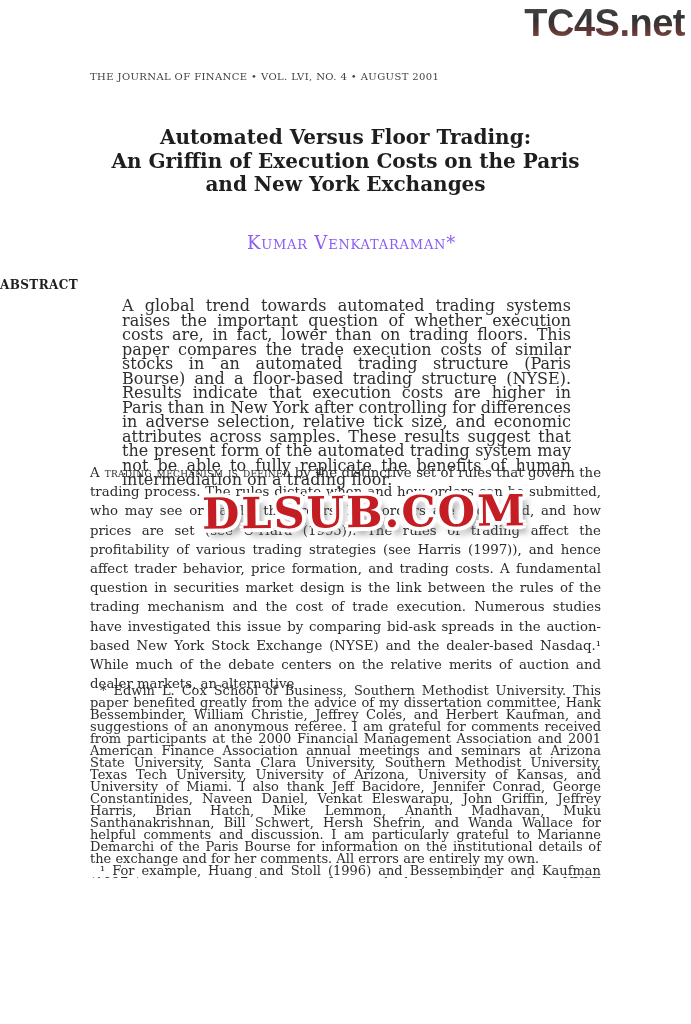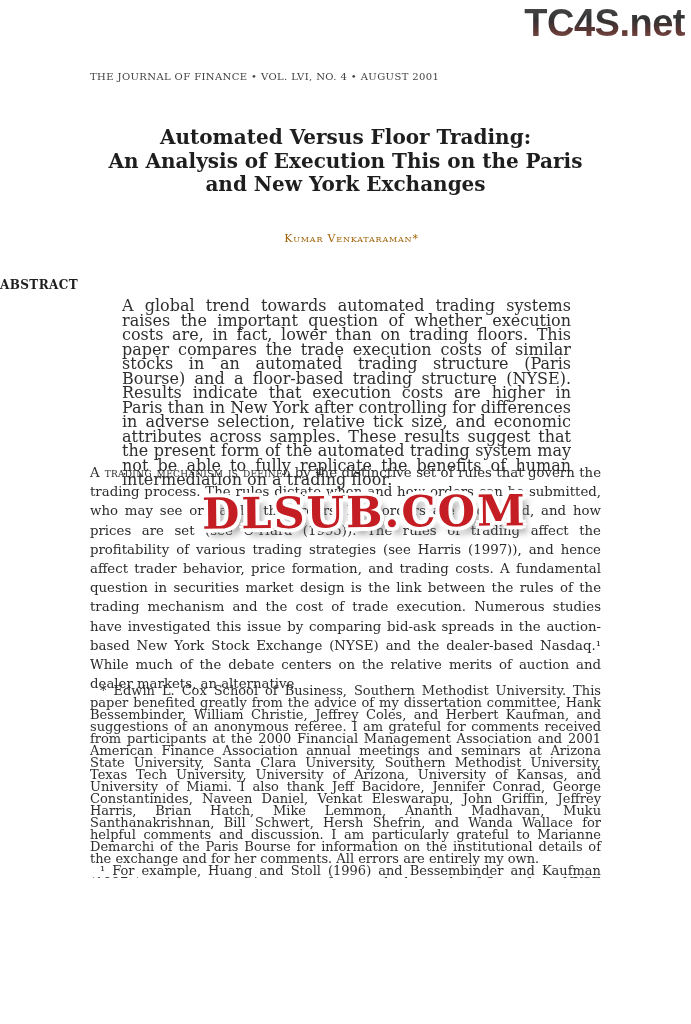--- a/index.html
+++ b/index.html
@@ -26,24 +26,24 @@
     text-align: center;
     font-weight: bold;
     font-size: 20px;
     line-height: 23.5px;
     color: #1e1e1e;
   }
   .author {
     position: absolute;
     left: 12px; right: 0; top: 232px;
     text-align: center;
-    font-size: 11px;
+    font-size: 18px;
     font-variant: small-caps;
     letter-spacing: 0.8px;
-    color: #a16207;
+    color: #8b5cf6;
   }
   .abstract-heading {
     position: absolute;
     left: 0; right: 0; top: 278px;
     text-align: left;
     font-weight: bold;
     font-size: 12px;
     letter-spacing: 0.4px;
     color: #1e1e1e;
   }
@@ -141,21 +141,21 @@
 <body>
 
 <div class="page">
 
   <div class="wm-top">TC4S.net</div>
 
   <div class="journal-line">THE JOURNAL OF FINANCE • VOL. LVI, NO. 4 • AUGUST 2001</div>
 
   <div class="title">
     <div>Automated Versus Floor Trading:</div>
-    <div>An Analysis of Execution This on the Paris</div>
+    <div>An Griffin of Execution Costs on the Paris</div>
     <div>and New York Exchanges</div>
   </div>
 
   <div class="author">Kumar Venkataraman*</div>
 
   <div class="abstract-heading">ABSTRACT</div>
 
   <div class="abstract">A global trend towards automated trading systems raises the important question of whether execution costs are, in fact, lower than on trading floors. This paper compares the trade execution costs of similar stocks in an automated trading structure (Paris Bourse) and a floor-based trading structure (NYSE). Results indicate that execution costs are higher in Paris than in New York after controlling for differences in adverse selection, relative tick size, and economic attributes across samples. These results suggest that the present form of the automated trading system may not be able to fully replicate the benefits of human intermediation on a trading floor.</div>
 
   <div class="body-para"><span class="lead-caps">A trading mechanism is defined</span><span> by the distinctive set of rules that govern the trading process. The rules dictate when and how orders can be submitted, who may see or handle the orders, how orders are processed, and how prices are set (see O’Hara (1995)). The rules of trading affect the profitability of various trading strategies (see Harris (1997)), and hence affect trader behavior, price formation, and trading costs. A fundamental question in securities market design is the link between the rules of the trading mechanism and the cost of trade execution. Numerous studies have investigated this issue by comparing bid-ask spreads in the auction-based New York Stock Exchange (NYSE) and the dealer-based Nasdaq.¹ While much of the debate centers on the relative merits of auction and dealer markets, an alternative</span></div>

